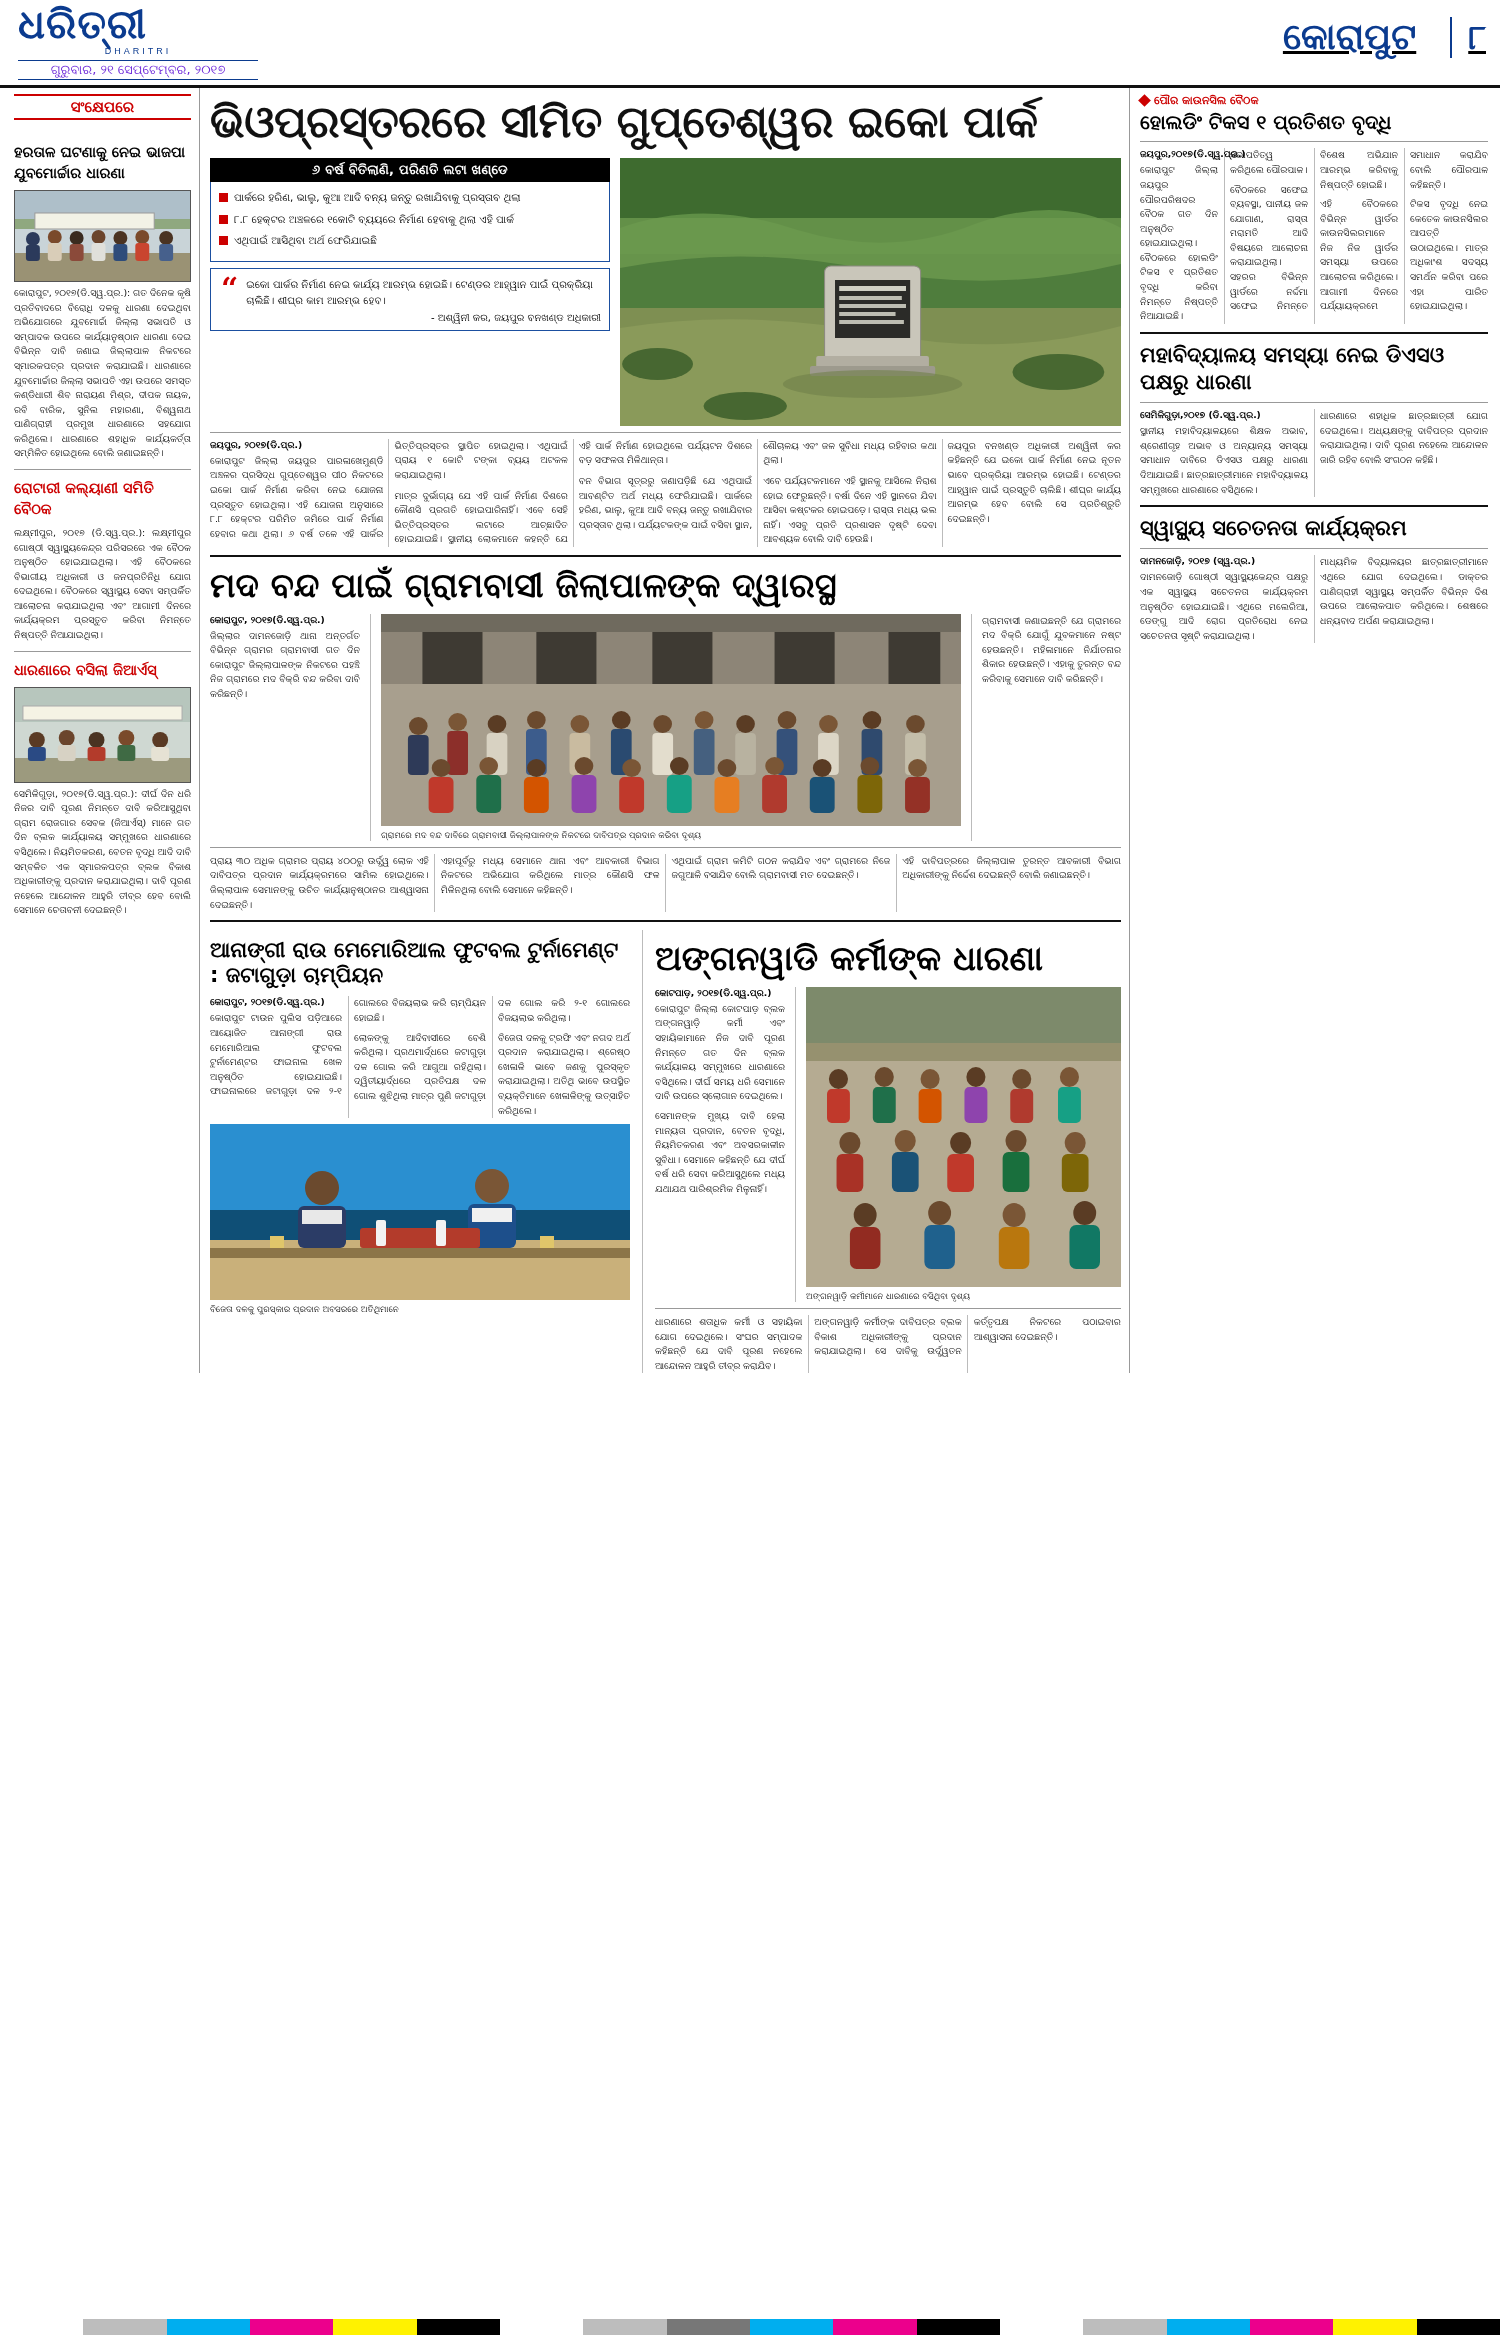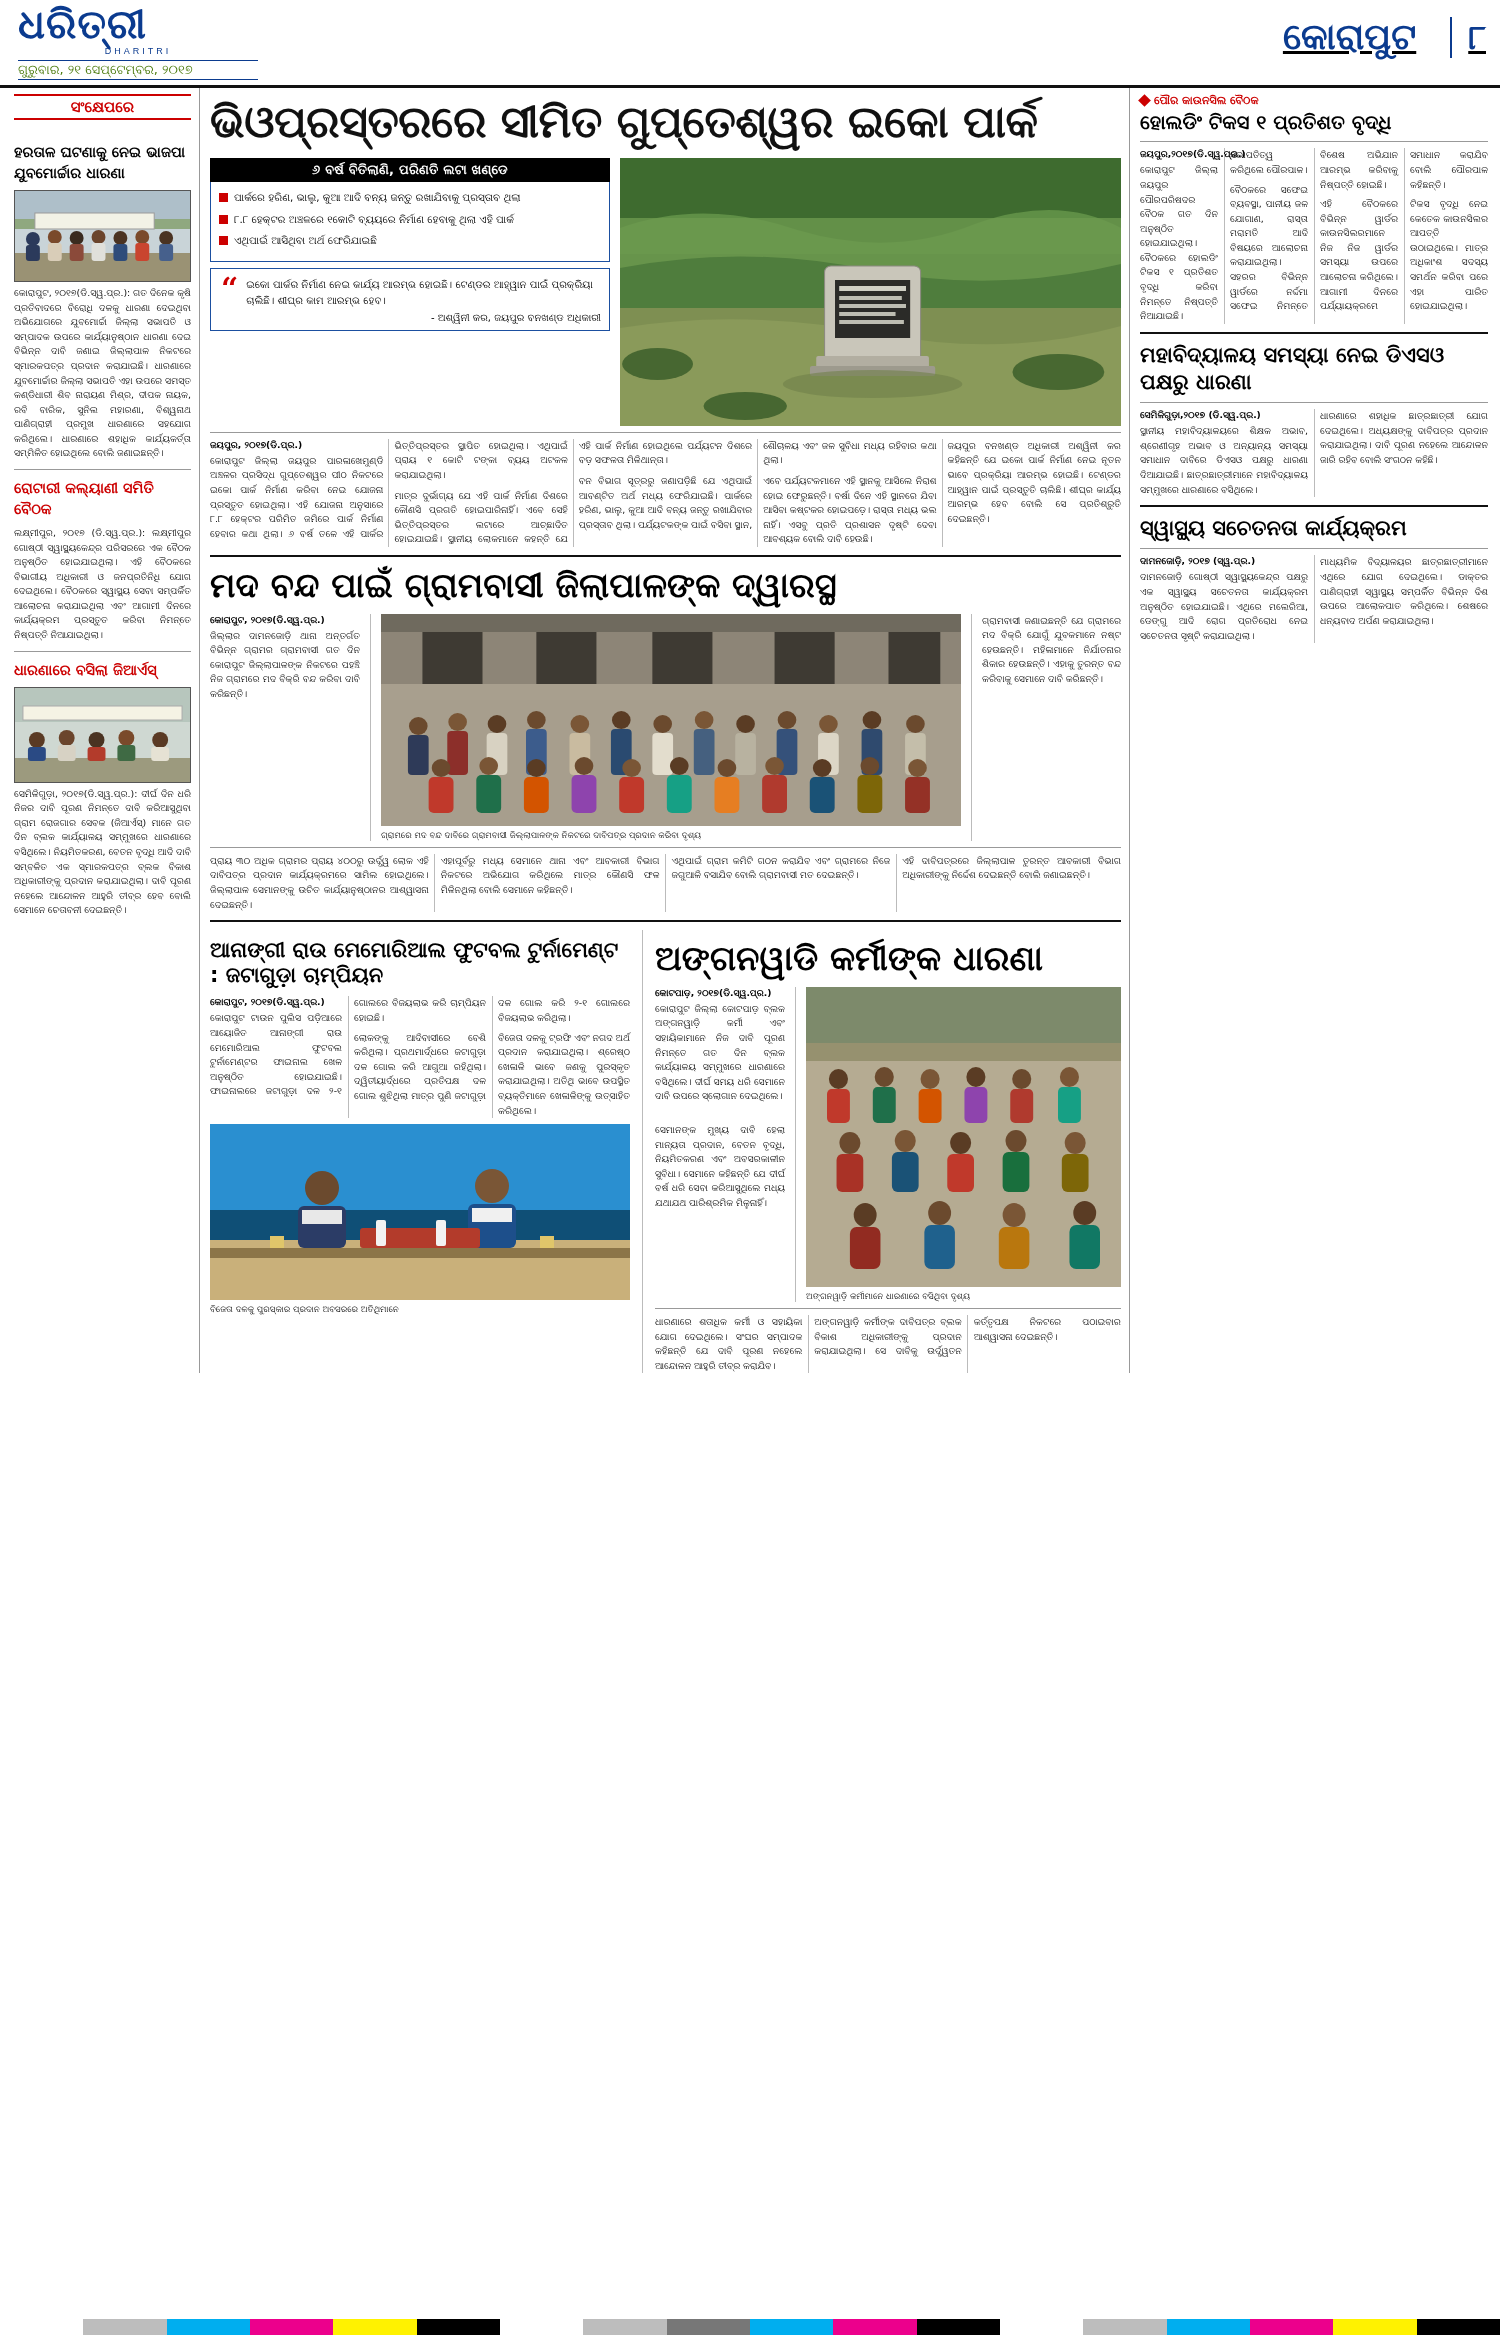--- a/index.html
+++ b/index.html
@@ -21,21 +21,21 @@
     font-family:"DejaVu Sans", sans-serif;
     font-weight:bold; font-size:40px; color:#0b3b8f;
     letter-spacing:1px; line-height:1;
   }
   .logo-sub {
     font-family:"Liberation Sans", sans-serif;
     font-size:9px; letter-spacing:3px; color:#0b3b8f; text-align:center;
     margin-top:2px;
   }
   .logo-date {
-    margin-top:4px; font-size:13px; text-align:left; color:#4d7c0f;
+    margin-top:4px; font-size:13px; text-align:center; color:#6d28d9;
     border-top:1px solid #0b3b8f; border-bottom:1px solid #0b3b8f; padding:1px 0;
   }
   .head-right {
     position:absolute; right:14px; top:16px;
     display:flex; align-items:center; gap:34px;text-decoration:underline;
   }
   .edition-name {
     font-family:"DejaVu Sans", sans-serif;
     font-size:36px; font-weight:bold; color:#0b3b8f;
   }
@@ -432,21 +432,21 @@
             <div class="caption odia">ବିଜେତା ଦଳକୁ ପୁରସ୍କାର ପ୍ରଦାନ ଅବସରରେ ଅତିଥିମାନେ</div>
           </div>
         </div>
 
         <div style="flex:1; border-left:1px solid #bbb; padding-left:12px;">
           <div class="mid-headline big odia">ଅଙ୍ଗନୱାଡି କର୍ମୀଙ୍କ ଧାରଣା</div>
           <div style="display:flex; gap:10px;justify-content:center;">
             <div style="width:130px;">
               <div class="dateline odia">କୋଟପାଡ଼, ୨୦୧୭(ଡି.ସ୍ୱ.ପ୍ର.)</div>
               <div class="body-text odia">କୋରାପୁଟ ଜିଲ୍ଲା କୋଟପାଡ଼ ବ୍ଲକ ଅଙ୍ଗନୱାଡ଼ି କର୍ମୀ ଏବଂ ସହାୟିକାମାନେ ନିଜ ଦାବି ପୂରଣ ନିମନ୍ତେ ଗତ ଦିନ ବ୍ଲକ କାର୍ଯ୍ୟାଳୟ ସମ୍ମୁଖରେ ଧାରଣାରେ ବସିଥିଲେ। ଦୀର୍ଘ ସମୟ ଧରି ସେମାନେ ଦାବି ଉପରେ ସ୍ଲୋଗାନ ଦେଇଥିଲେ।</div>
-              <div class="body-text odia" style="margin-top:19px;">ସେମାନଙ୍କ ମୁଖ୍ୟ ଦାବି ହେଲା ମାନ୍ୟତା ପ୍ରଦାନ, ବେତନ ବୃଦ୍ଧି, ନିୟମିତକରଣ ଏବଂ ଅବସରକାଳୀନ ସୁବିଧା। ସେମାନେ କହିଛନ୍ତି ଯେ ଦୀର୍ଘ ବର୍ଷ ଧରି ସେବା କରିଆସୁଥିଲେ ମଧ୍ୟ ଯଥାଯଥ ପାରିଶ୍ରମିକ ମିଳୁନାହିଁ।</div>
+              <div class="body-text odia" style="margin-top:5px;">ସେମାନଙ୍କ ମୁଖ୍ୟ ଦାବି ହେଲା ମାନ୍ୟତା ପ୍ରଦାନ, ବେତନ ବୃଦ୍ଧି, ନିୟମିତକରଣ ଏବଂ ଅବସରକାଳୀନ ସୁବିଧା। ସେମାନେ କହିଛନ୍ତି ଯେ ଦୀର୍ଘ ବର୍ଷ ଧରି ସେବା କରିଆସୁଥିଲେ ମଧ୍ୟ ଯଥାଯଥ ପାରିଶ୍ରମିକ ମିଳୁନାହିଁ।</div>
             </div>
             <div style="flex:1; border-left:1px solid #bbb; padding-left:10px;">
               <svg width="100%" height="300" viewBox="0 0 330 300" preserveAspectRatio="none">
                 <rect width="330" height="300" fill="#b0a68f"></rect>
                 <rect width="330" height="66" fill="#7d8a6b"></rect>
                 <rect y="56" width="330" height="18" fill="#96916f"></rect>
                 <rect y="74" width="330" height="226" fill="#b5ab92"></rect>
                 <g>
                   <circle cx="34" cy="92" r="10" fill="#5a3c24"></circle>
                     <rect x="22" y="102" width="24" height="34" rx="5" fill="#c0392b"></rect>

